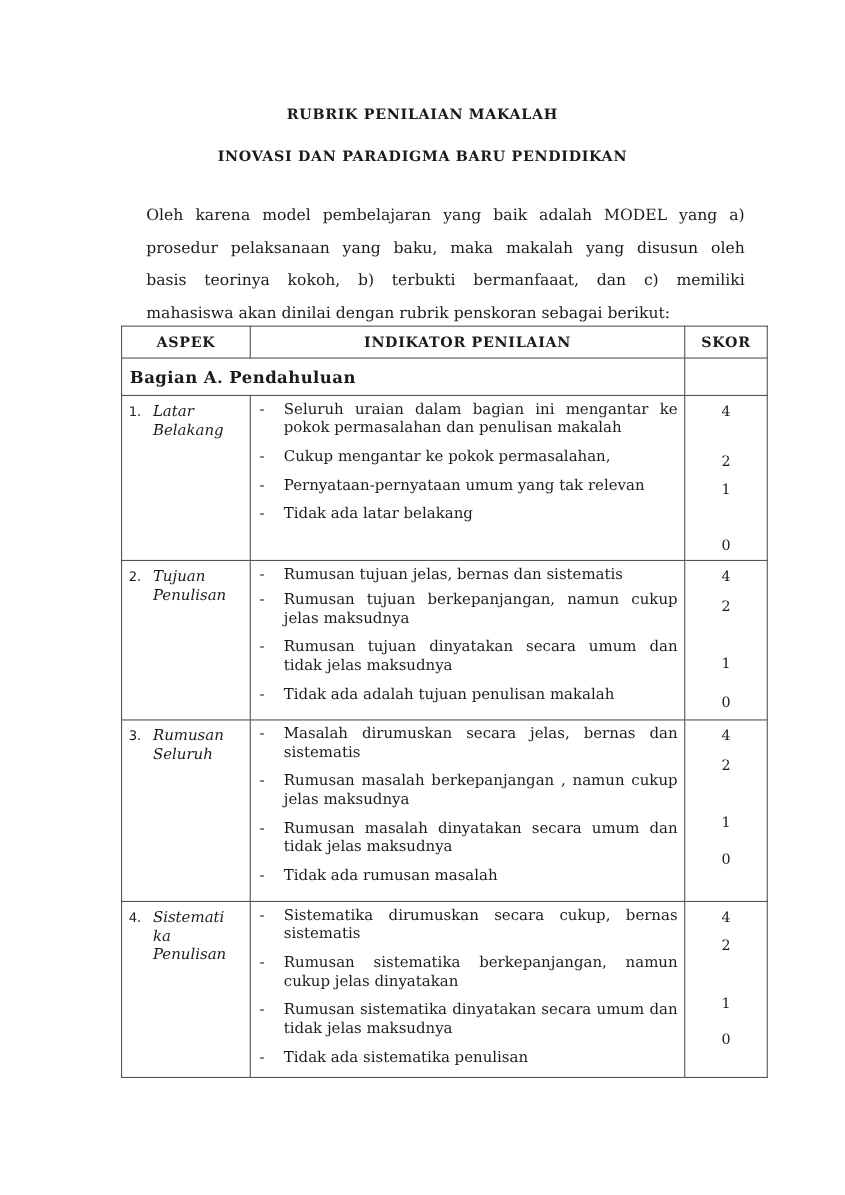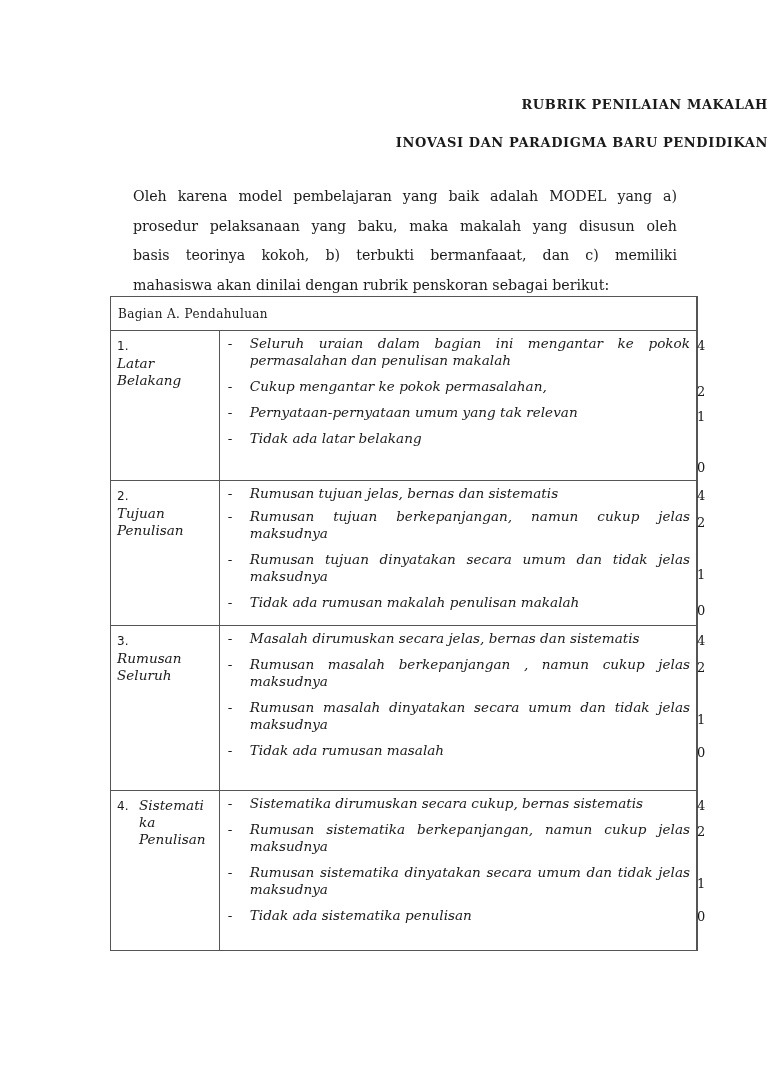--- a/index.html
+++ b/index.html
@@ -1,58 +1,63 @@
 <!DOCTYPE html>
 <html><head>
 <meta charset="utf-8">
 <style>
   html, body { margin:0; padding:0; background:#ffffff; }
   body { width:768px; height:1086px; position:relative; overflow:hidden;
          font-family:"DejaVu Serif", serif; color:#1a1a1a; }
-  .title { position:absolute; left:0; width:768px; text-align:right;
+  .title { position:absolute; left:0; width:768px; text-align:center;
            font-weight:bold; font-size:13px; letter-spacing:0.6px; }
   #t1 { top:97px; }
   #t2 { top:135px; }
   .intro { position:absolute; left:133px; width:544px; font-size:14.2px;
            line-height:29.5px; top:182px; text-align:justify; }
   .intro .last { text-align-last:left; }
   table.rubric { position:absolute; left:110px; top:296px; width:588px;
                  border-collapse:collapse; font-size:13.6px; }
   table.rubric td, table.rubric th { border:1.5px solid #555; padding:0; vertical-align:top; }
   th { font-weight:bold; font-size:13px; letter-spacing:0.6px; height:28px; vertical-align:middle !important; }
   .c1 { width:116px; }
   .c3 { width:74px; }
-  .section { font-weight:normal; font-size:12px; letter-spacing:0.4px; height:33px;
+  .section { font-weight:bold; font-size:15px; letter-spacing:0.4px; height:33px;
              vertical-align:middle !important; padding-left:7px !important;margin-left:31px; }
   .aspek { padding:6px 4px 0 6px !important; line-height:17px; }
   .aspek .num { display:inline-block; width:22px; font-family:"DejaVu Sans", sans-serif; font-size:12px; }
   .aspek .lbl { display:inline-block; vertical-align:top; width:84px;font-style:italic; }
   .ind { padding:4px 6px 2px 8px !important; }
   .ind-item { display:flex; line-height:17px; margin-bottom:9px; }
   .ind-item:last-child { margin-bottom:0; }
   .dash { width:22px; flex:none; }
-  .ind-text { flex:1; text-align:justify;font-style:italic; }
+  .ind-text { flex:1; text-align:justify; }
   .skor { position:relative; }
   .s { position:absolute; left:0; width:100%; text-align:center; font-size:13px; }
 </style>
 </head>
 <body>
 
 <div id="t1" class="title">RUBRIK PENILAIAN MAKALAH</div>
 <div id="t2" class="title">INOVASI DAN PARADIGMA BARU PENDIDIKAN</div>
 
 <div class="intro">
   <div style="text-align-last:justify">Oleh karena model pembelajaran yang baik adalah MODEL yang a)</div>
   <div style="text-align-last:justify">prosedur pelaksanaan yang baku, maka makalah yang disusun oleh</div>
   <div style="text-align-last:justify">basis teorinya kokoh, b) terbukti bermanfaaat, dan c) memiliki</div>
   <div class="last">mahasiswa akan dinilai dengan rubrik penskoran sebagai berikut:</div>
 </div>
 
 <table class="rubric">
   <tbody>
+      <tr>
+    <th class="c1">ASPEK</th>
+    <th>INDIKATOR PENILAIAN</th>
+    <th class="c3">SKOR</th>
+  </tr>
   <tr>
     <td colspan="2" class="section">Bagian A. Pendahuluan</td>
     <td></td>
   </tr>
 
   <tr style="height:150px">
     <td class="aspek">
       <span class="num">1.</span><span class="lbl">Latar Belakang</span>
     </td>
     <td class="ind">
@@ -93,21 +98,21 @@
       <div class="ind-item">
             <span class="dash">-</span>
             <span class="ind-text" style="text-align-last:left">Rumusan tujuan berkepanjangan, namun cukup jelas maksudnya</span>
           </div>
       <div class="ind-item">
             <span class="dash">-</span>
             <span class="ind-text">Rumusan tujuan dinyatakan secara umum dan tidak jelas maksudnya</span>
           </div>
       <div class="ind-item">
             <span class="dash">-</span>
-            <span class="ind-text">Tidak ada rumusan makalah penulisan makalah</span>
+            <span class="ind-text">Tidak ada adalah tujuan penulisan makalah</span>
           </div>
     </td>
     <td class="skor">
       <div class="s" style="top:7px">4</div>
       <div class="s" style="top:34px">2</div>
       <div class="s" style="top:86px">1</div>
       <div class="s" style="top:122px">0</div>
     </td>
   </tr>
 
@@ -145,21 +150,21 @@
     <td class="aspek">
       <span class="num">4.</span><span class="lbl" style="width:70px">Sistemati ka Penulisan</span>
     </td>
     <td class="ind">
       <div class="ind-item">
             <span class="dash">-</span>
             <span class="ind-text">Sistematika dirumuskan secara cukup, bernas sistematis</span>
           </div>
       <div class="ind-item">
             <span class="dash">-</span>
-            <span class="ind-text">Rumusan sistematika berkepanjangan, namun cukup jelas maksudnya</span>
+            <span class="ind-text">Rumusan sistematika berkepanjangan, namun cukup jelas dinyatakan</span>
           </div>
       <div class="ind-item">
             <span class="dash">-</span>
             <span class="ind-text">Rumusan sistematika dinyatakan secara umum dan tidak jelas maksudnya</span>
           </div>
       <div class="ind-item">
             <span class="dash">-</span>
             <span class="ind-text">Tidak ada sistematika penulisan</span>
           </div>
     </td>

